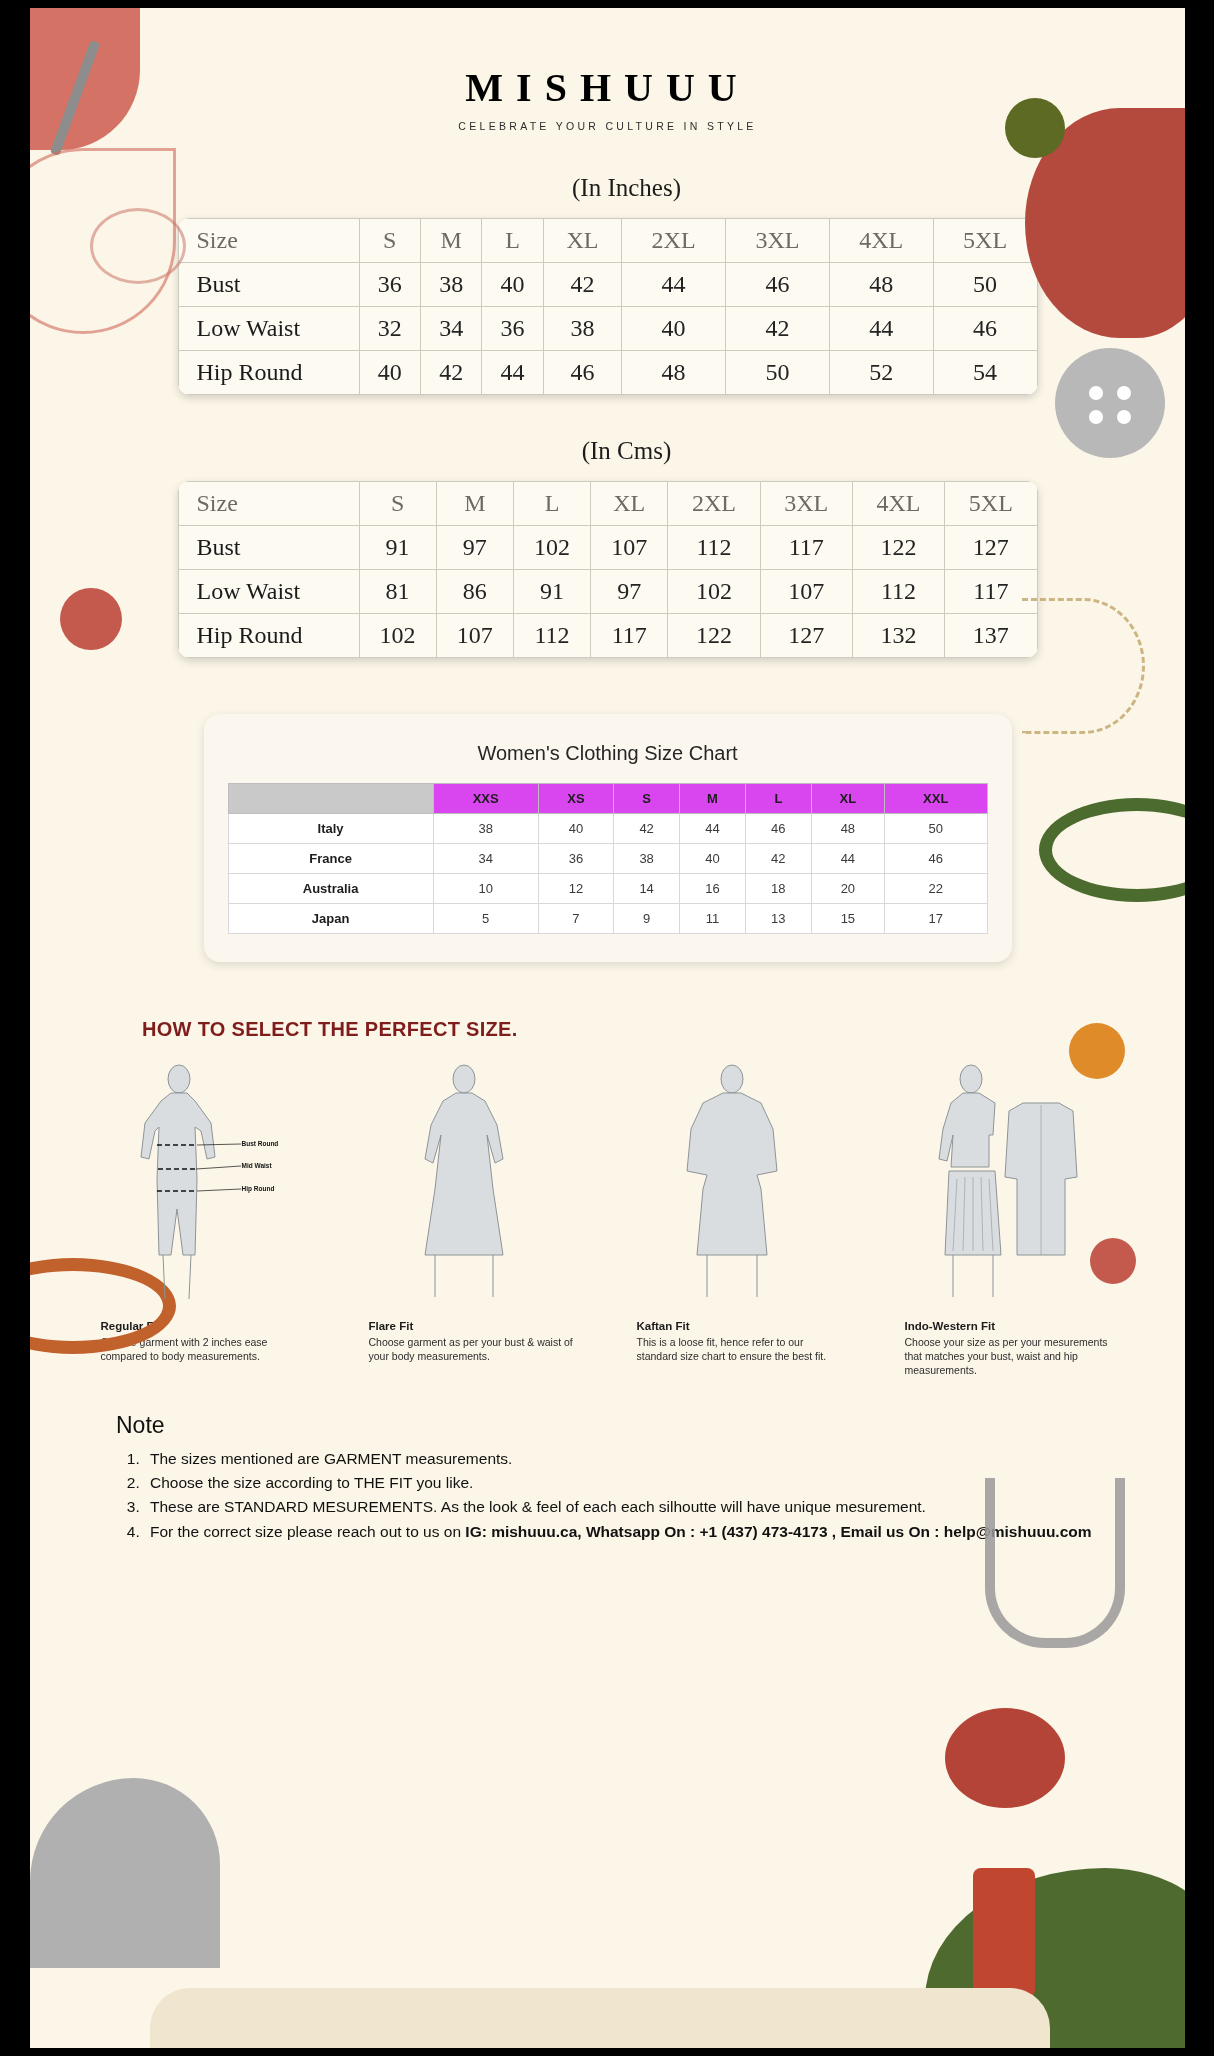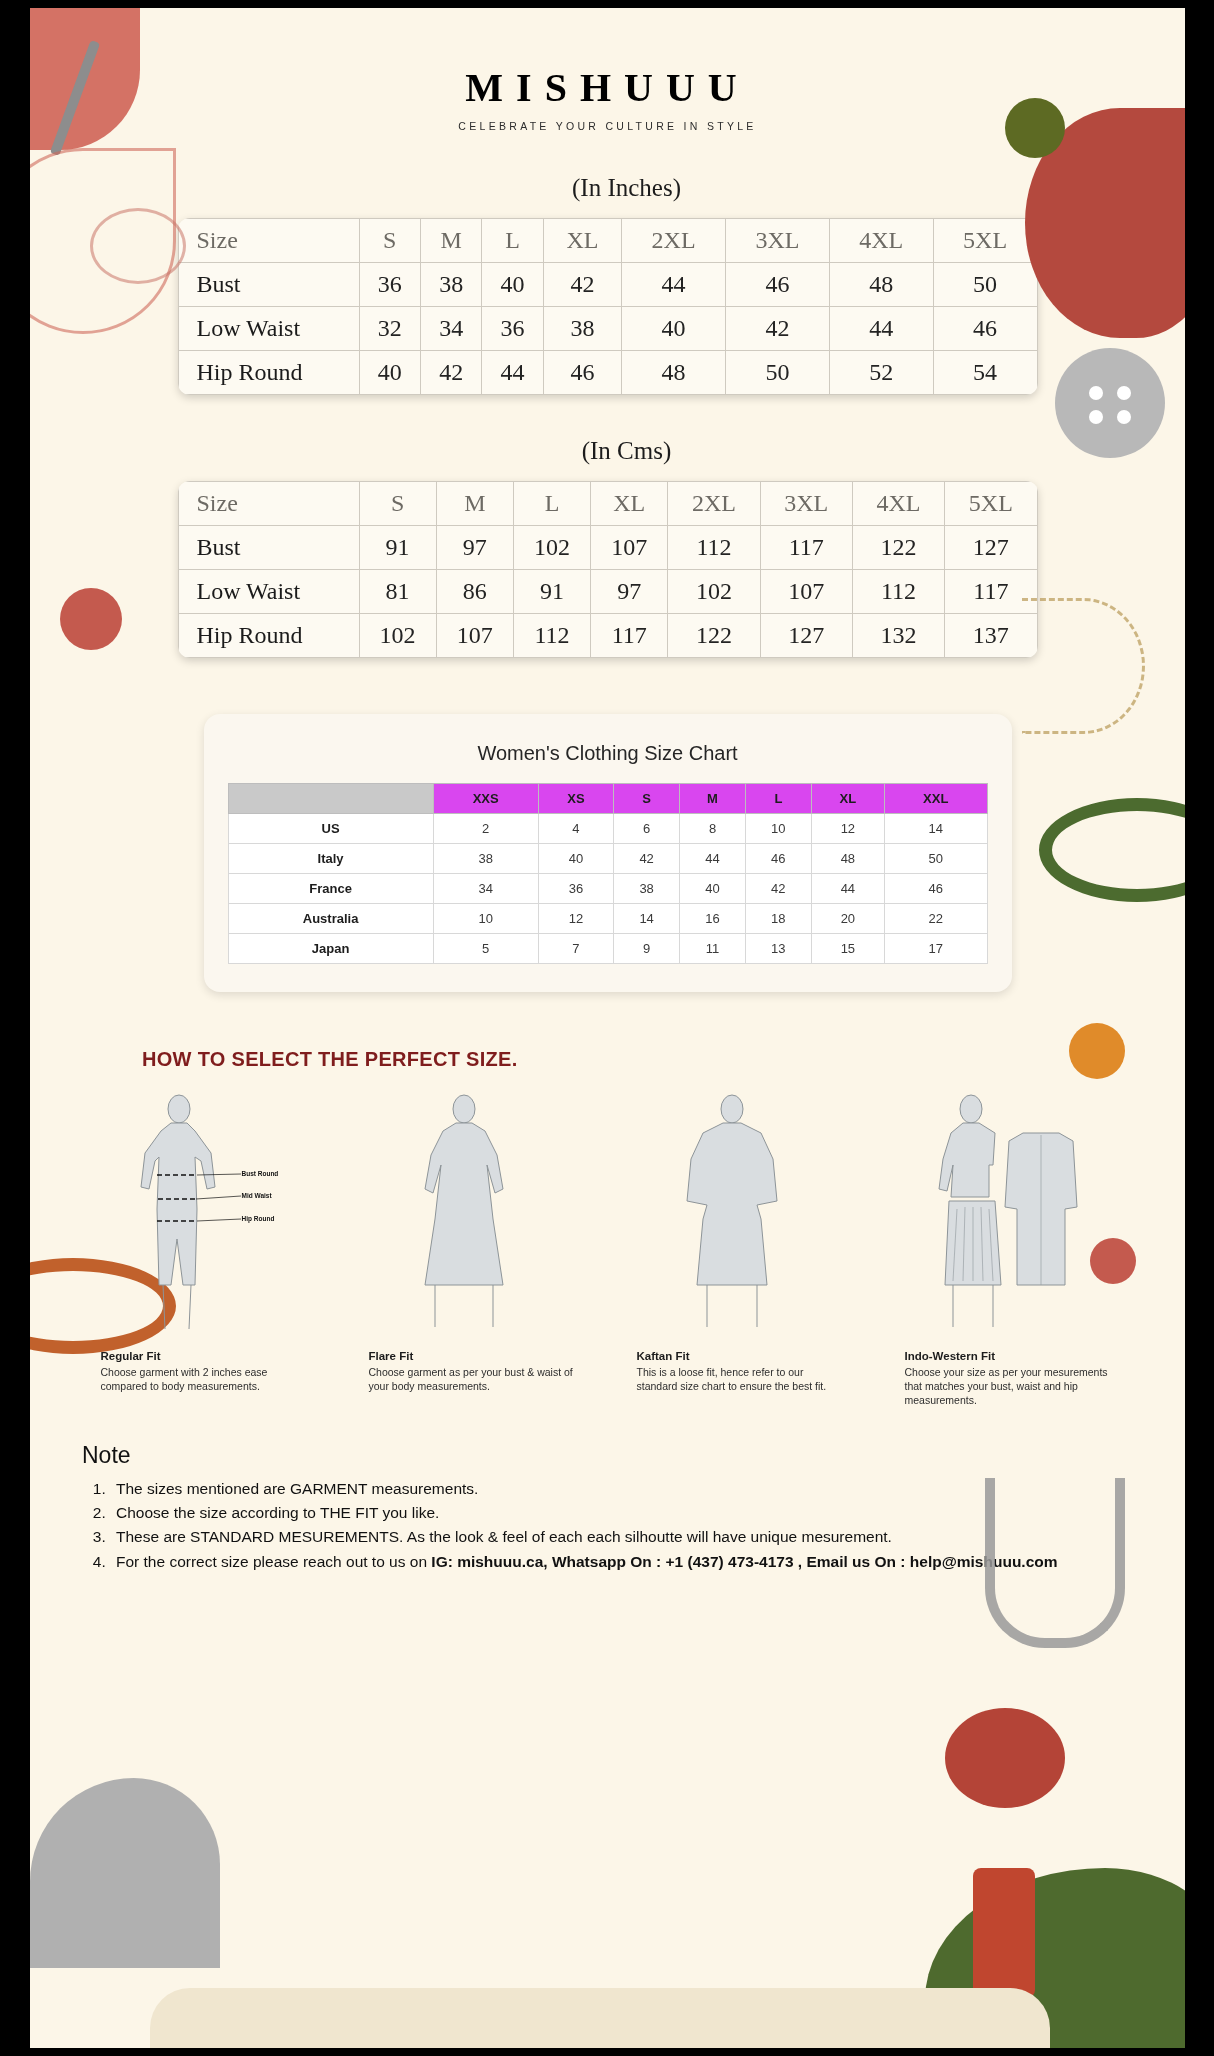--- a/index.html
+++ b/index.html
@@ -100,21 +100,21 @@
     letter-spacing:.3px;
   }
   .figs{display:flex;justify-content:center;gap:58px;margin-top:18px;}
   .fig{width:210px;text-align:left;}
   .fig .art{height:255px;position:relative;}
   .fig .cap{font-weight:700;font-size:11.5px;color:#1c1c1c;margin-top:6px;}
   .fig .desc{font-size:10.5px;color:#2d2d2d;line-height:1.35;margin-top:3px;}
   .lbl-anno{position:absolute;font-size:6.5px;font-weight:700;color:#111;}
 
   
-  .note{margin:34px 0 0 52px;}
+  .note{margin:34px 0 0 86px;}
   .note h4{font-size:23px;font-weight:400;color:#111;margin:0 0 8px;}
   .note ol{margin:0;padding-left:28px;}
   .note li{font-size:15.5px;color:#111;line-height:1.58;padding-left:6px;}
   .note li b{font-weight:700;}
 </style>
 </head>
 <body>
 
 <div class="page">
 
@@ -266,30 +266,20 @@
         <th>XS</th>
         <th>S</th>
         <th>M</th>
         <th>L</th>
         <th>XL</th>
         <th>XXL</th>
       </tr>
         </thead>
       <tbody>
         <tr>
-          <td class="rowlbl">US</td>
-          <td>2</td>
-          <td>4</td>
-          <td>6</td>
-          <td>8</td>
-          <td>10</td>
-          <td>12</td>
-          <td>14</td>
-        </tr>
-        <tr>
           <td class="rowlbl">Italy</td>
           <td>38</td>
           <td>40</td>
           <td>42</td>
           <td>44</td>
           <td>46</td>
           <td>48</td>
           <td>50</td>
         </tr>
         <tr>

